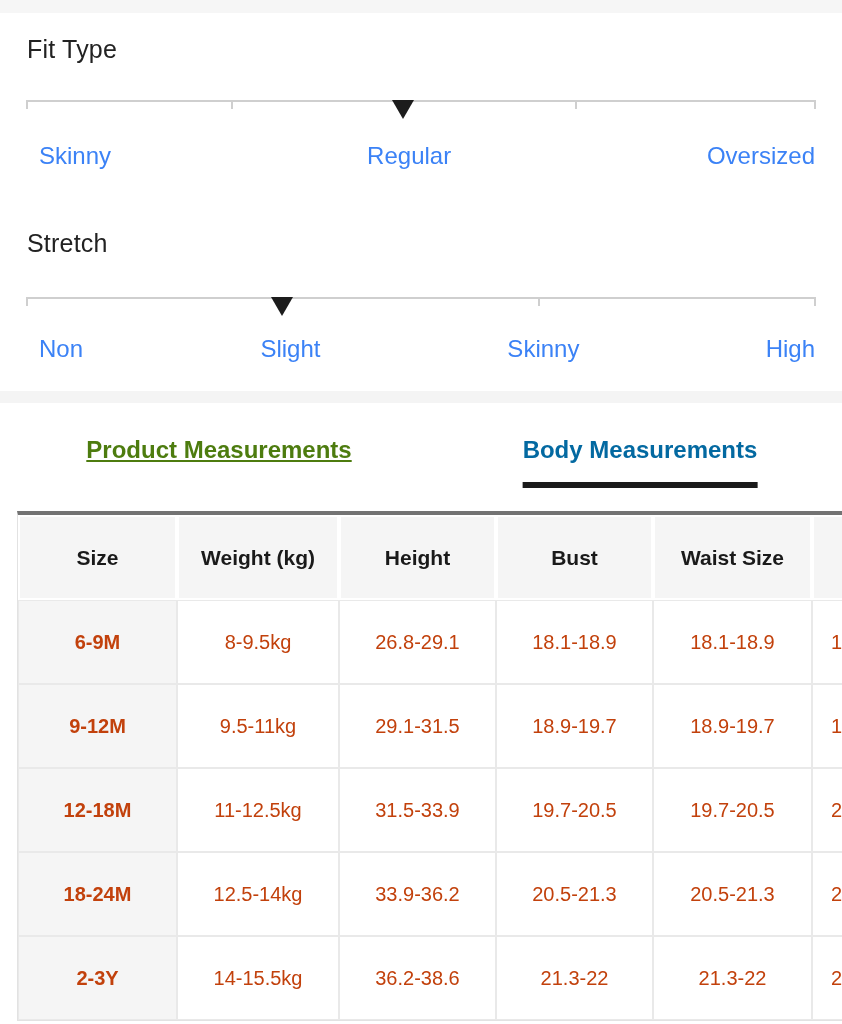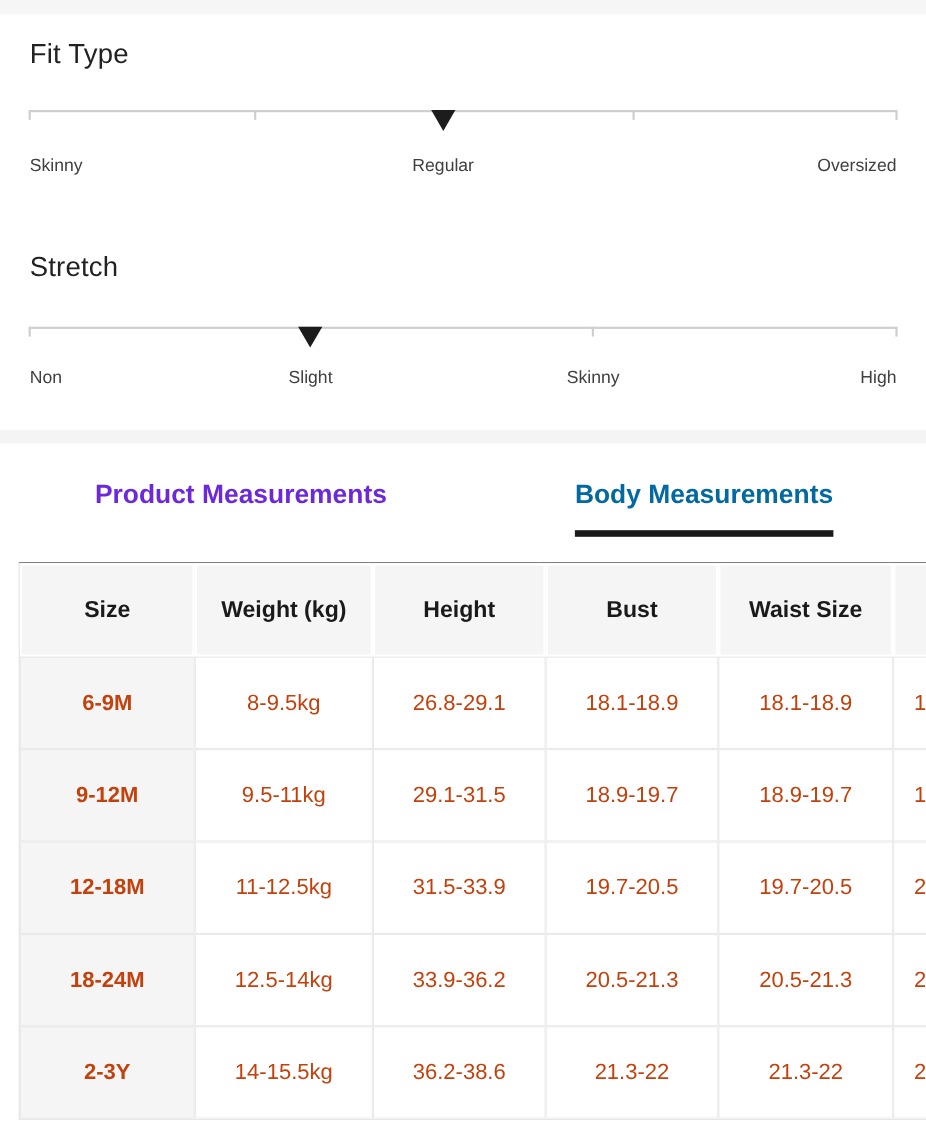--- a/index.html
+++ b/index.html
@@ -14,37 +14,37 @@
   .stretch-title { margin-top: 63px; }
 
   .track { position: relative; height: 2px; background: #cfcfcf; margin-top: 36px; }
   .stretch-track { margin-top: 39px; }
   .tick { position: absolute; top: 0; width: 2px; height: 9px; background: #cfcfcf;
     transform: translateX(-50%); }
   .marker { position: absolute; top: 0; width: 0; height: 0; transform: translateX(-50%);
     border-left: 11px solid transparent; border-right: 11px solid transparent;
     border-top: 19px solid #1c1c1c; }
 
-  .slider-labels { position: relative; height: 24px; margin-top: 40px; font-size: 16px; color: #404040; }
+  .slider-labels { position: relative; height: 24px; margin-top: 40px; font-size: 24px; color: #3b82f6; margin-left: 12px; }
   .stretch-labels { margin-top: 36px; }
   .slider-labels span { position: absolute; top: 0; white-space: nowrap; }
   .lab-left { left: 0; }
   .lab-right { right: 0; }
   .lab-mid { transform: translateX(-50%); text-align: center; }
 
   .separator-band { height: 12px; background: #f4f4f4; margin-top: 32px; }
 
   .tabs { position: relative; height: 75px; margin-top: 33px; }
   .tab { position: absolute; top: 0; transform: translateX(-50%); white-space: nowrap;
     font-size: 24px; font-weight: 700; line-height: 28px; cursor: pointer; }
-  .tab-inactive { left: 219px; color: #6d28d9; }
+  .tab-inactive { left: 219px; color: #4d7c0f; text-decoration: underline; }
   .tab-active { left: 640px; color: #0369a1; padding-bottom: 18px; border-bottom: 6px solid #1a1a1a; }
 
   .table-wrap { margin-left: 17px; width: 825px; overflow: hidden;
-    border-top: 1px solid #737373; border-left: 1px solid #e2e2e2; border-bottom: 1px solid #e2e2e2; }
+    border-top: 4px solid #737373; border-left: 1px solid #e2e2e2; border-bottom: 1px solid #e2e2e2; }
   table { border-collapse: separate; border-spacing: 0; table-layout: fixed; width: 944px;
     background: #fff; }
   th { background: #f5f5f5; border: 2px solid #ffffff; height: 85px;
     font-size: 21px; font-weight: 700; color: #1a1a1a; text-align: center; vertical-align: middle; }
   td { background: #ffffff; border: 1px solid #e9e9e9; height: 84px;
     font-size: 20px; color: #c2410c; text-align: center; vertical-align: middle; }
   td.size-col { background: #f5f5f5; font-weight: 700; }
   th.clip-col { background: #f5f5f5; }
   td.clip-col { text-align: left; padding-left: 18px; }
 </style>

